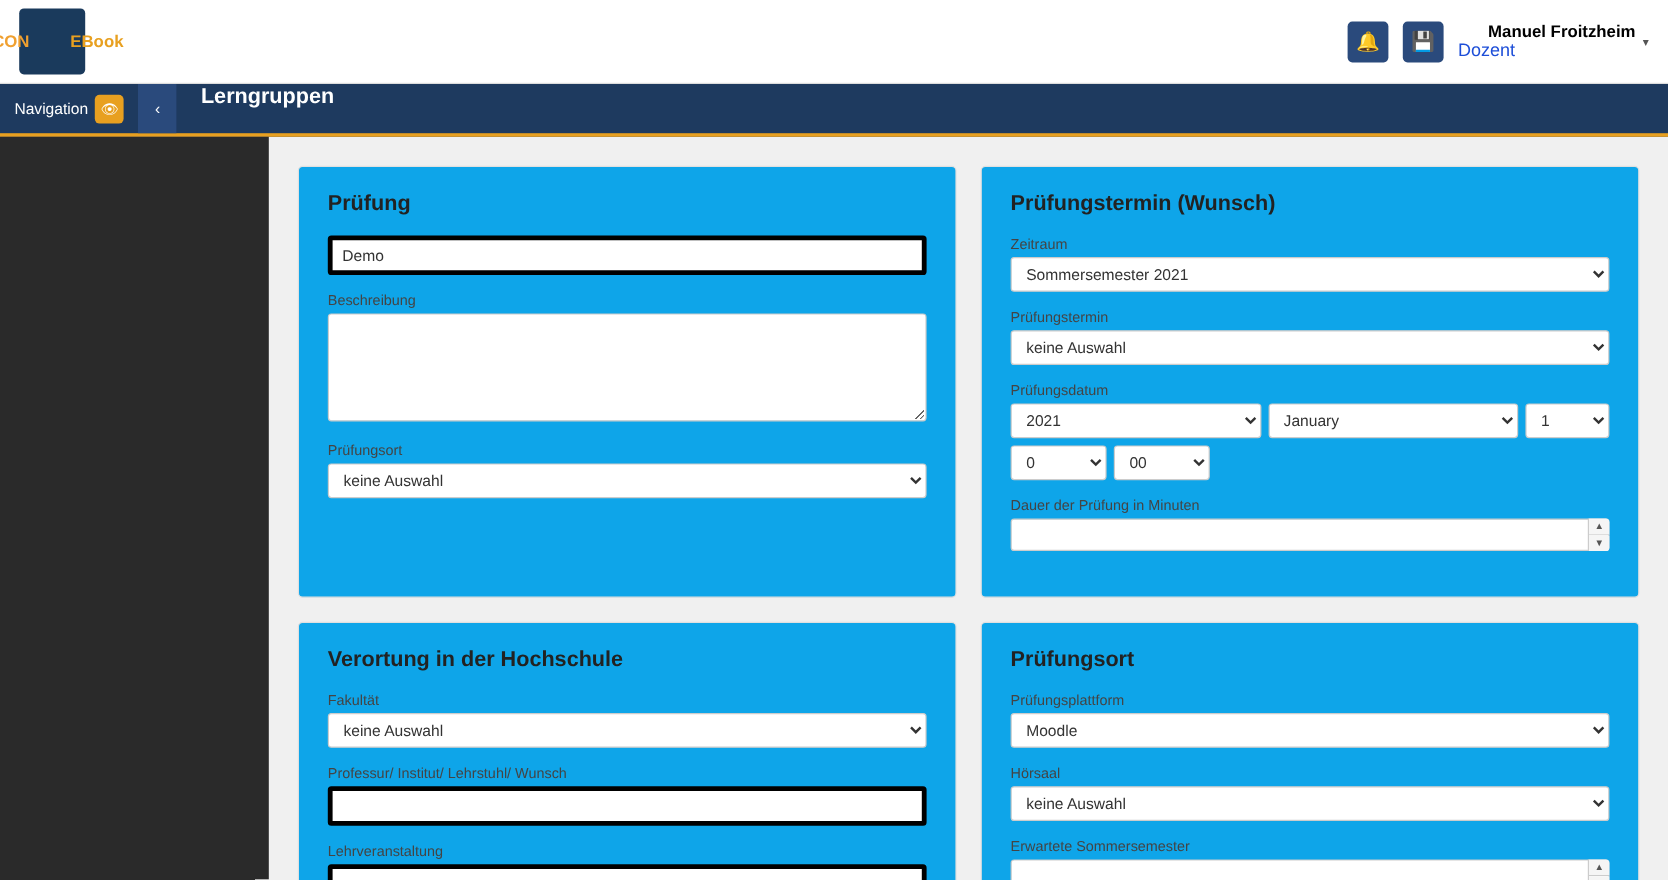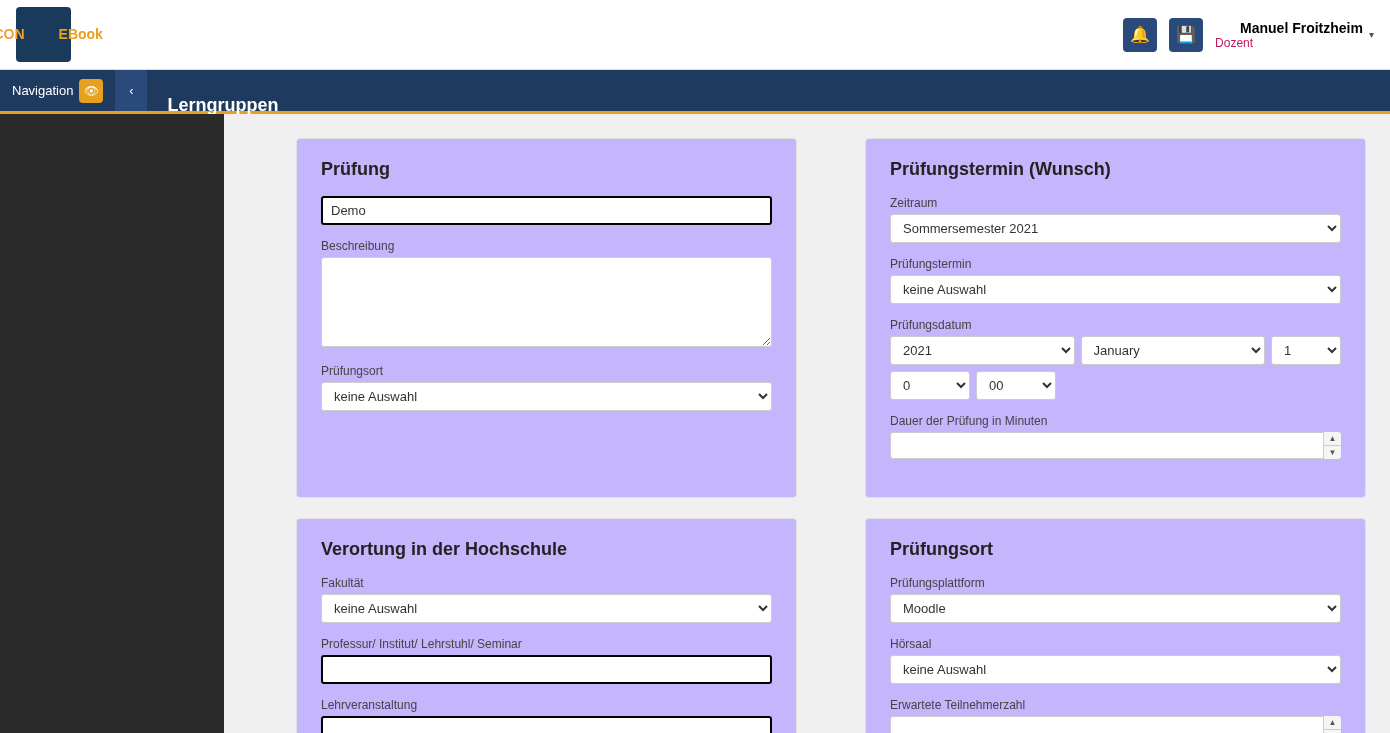--- a/index.html
+++ b/index.html
@@ -47,21 +47,21 @@
       font-size: 16px;
       cursor: pointer;
     }
     .user-info {
       display: flex;
       align-items: center;
       gap: 6px;
       cursor: pointer;
     }
     .user-name { font-weight: bold; font-size: 14px; padding-left: 25px; }
-    .user-role { font-size: 12px; color: #be185d; }
+    .user-role { font-size: 15px; color: #1d4ed8; }
     .chevron { font-size: 10px; color: #555; }
 
     
     .navbar {
       background: #1e3a5f;
       height: 44px;
       display: flex;
       align-items: flex-start;
       border-bottom: 3px solid #e8a020;
     }
@@ -83,21 +83,20 @@
       align-items: center;
       justify-content: center;
       color: #fff;
       cursor: pointer;
     }
     .nav-title {
       color: #fff;
       font-size: 18px;
       font-weight: bold;
       padding-left: 20px;
-      margin-top: 25px;
     }
     .eye-icon-btn {
       background: #e8a020;
       border-radius: 4px;
       width: 24px;
       height: 24px;
       display: flex;
       align-items: center;
       justify-content: center;
       color: #fff;
@@ -122,45 +121,44 @@
       background: #f0f0f0;
     }
 
     
     .cards-grid {
       display: grid;
       grid-template-columns: 1fr 1fr;
       gap: 20px;
     }
     .card {
-      background: #c4b5fd;
+      background: #0ea5e9;
       border-radius: 4px;
       padding: 20px 24px 24px;
       border: 1px solid #e0e0e0;
-      margin-left: 48px;
     }
     .card-title {
       font-size: 18px;
       font-weight: bold;
       color: #222;
       margin-bottom: 16px;
     }
     .form-group {
       margin-bottom: 14px;
     }
     .form-label {
       font-size: 12px;
       color: #444;
       margin-bottom: 4px;
       display: block;
     }
     .form-input {
       width: 100%;
       padding: 5px 8px;
-      border: 2px solid #000000;
+      border: 4px solid #000000;
       border-radius: 3px;
       font-size: 13px;
       color: #333;
     }
     .form-textarea {
       width: 100%;
       padding: 5px 8px;
       border: 1px solid #ccc;
       border-radius: 3px;
       font-size: 13px;
@@ -353,21 +351,21 @@
 
       <div class="card">
         <div class="card-title">Verortung in der Hochschule</div>
         <div class="form-group">
           <label class="form-label">Fakultät</label>
           <select class="form-select">
             <option>keine Auswahl</option>
           </select>
         </div>
         <div class="form-group">
-          <label class="form-label">Professur/ Institut/ Lehrstuhl/ Seminar</label>
+          <label class="form-label">Professur/ Institut/ Lehrstuhl/ Wunsch</label>
           <input class="form-input" type="text" style="">
         </div>
         <div class="form-group">
           <label class="form-label">Lehrveranstaltung</label>
           <input class="form-input" type="text" style="">
         </div>
       </div>
 
       <div class="card">
         <div class="card-title">Prüfungsort</div>
@@ -379,21 +377,21 @@
             <option>Teams</option>
           </select>
         </div>
         <div class="form-group">
           <label class="form-label">Hörsaal</label>
           <select class="form-select">
             <option>keine Auswahl</option>
           </select>
         </div>
         <div class="form-group">
-          <label class="form-label">Erwartete Teilnehmerzahl</label>
+          <label class="form-label">Erwartete Sommersemester</label>
           <div class="number-input-wrapper">
             <input type="number" class="form-input" style="padding-right: 20px;">
             <div class="number-spinner">
               <div class="spinner-up">▲</div>
               <div class="spinner-down">▼</div>
             </div>
           </div>
         </div>
       </div>
 

